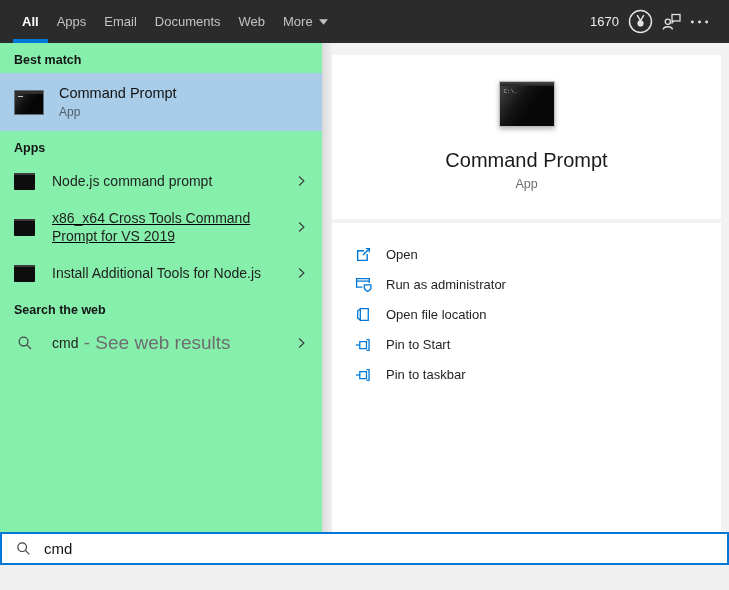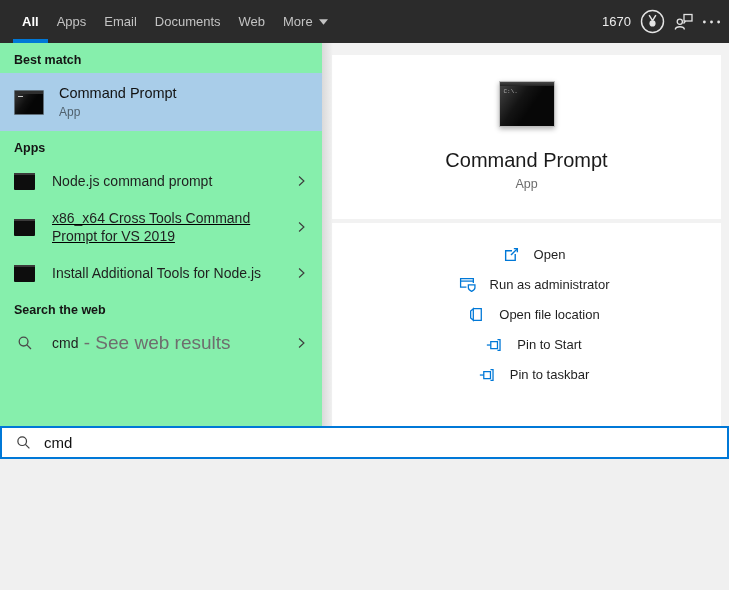--- a/index.html
+++ b/index.html
@@ -1,27 +1,27 @@
 <!DOCTYPE html>
 <html><head>
 <meta charset="utf-8">
 <style>
   * { margin:0; padding:0; box-sizing:border-box; }
   html,body { width:729px; height:590px; overflow:hidden; }
   body { font-family:"Liberation Sans","DejaVu Sans",sans-serif; background:#f0f0f0; }
-  .app { width:729px; height:459px; display:flex; flex-direction:column; }
+  .app { width:729px; height:565px; display:flex; flex-direction:column; }
 
   
   .topbar { height:43px; background:#2b2b2b; display:flex; align-items:stretch; flex:none; }
   .tabs { display:flex; margin-left:13px; }
   .tab { display:flex; align-items:center; padding:0 9px; color:#c3c3c3; font-size:13px;
          cursor:pointer; border-bottom:4px solid transparent; padding-top:4px; }
   .tab.active { color:#ffffff; font-weight:700; border-bottom-color:#0078d7; }
   .tab .dd-arrow { margin-left:6px; display:flex; }
-  .topbar-right { margin-left:auto; display:flex; align-items:center; gap:8px; padding-right:8px; }
+  .topbar-right { margin-left:auto; display:flex; align-items:center; gap:8px; padding-right:20px; }
   .points { color:#ececec; font-size:13px; }
   .tb-icon { display:flex; align-items:center; cursor:pointer; }
 
   
   .content { flex:1; display:flex; min-height:0; }
 
   
   .left { width:322px; flex:none; background:#86efac; }
   .sec-heading { font-size:12.5px; font-weight:700; color:#151515; padding:10px 14px 6px; }
   .best { display:flex; align-items:center; height:58px; background:#a9cde9; padding:0 14px; cursor:pointer; }
@@ -51,21 +51,21 @@
   
   .preview { flex:1; background:#f2f2f2; padding:12px 8px 0 10px; display:flex; flex-direction:column; position:relative; min-height:0; }
   .preview::before { content:""; position:absolute; left:0; top:0; bottom:0; width:11px;
                      background:linear-gradient(to right, rgba(0,0,0,0.10), rgba(0,0,0,0)); pointer-events:none; }
   .card { background:#ffffff; }
   .card1 { height:164px; flex:none; display:flex; flex-direction:column; align-items:center; }
   .card1 .term-lg { margin-top:26px; }
   .preview-title { margin-top:22px; font-size:20px; font-weight:400; color:#1a1a1a; }
   .preview-sub { margin-top:5px; font-size:12.5px; color:#6d6d6d; }
   .card2 { margin-top:4px; flex:1; padding-top:16px; }
-  .action { display:flex; align-items:center; height:30px; padding-left:15px; cursor:pointer;justify-content:center; }
+  .action { display:flex; align-items:center; height:30px; padding-left:23px; cursor:pointer; }
   .action svg { width:17px; height:17px; flex:none; }
   .action-lbl { margin-left:14px; font-size:13px; color:#1f1f1f; }
 
   
   .searchbar { height:33px; flex:none; background:#ffffff; border:2px solid #0078d7; display:flex; align-items:center; }
   .searchbar .mag { margin-left:14px; display:flex; flex:none; }
   .search-input { flex:1; border:none; outline:none; font-size:15px; color:#111111; padding-left:13px;
                   font-family:"Liberation Sans","DejaVu Sans",sans-serif; background:transparent; }
 </style>
 </head>

